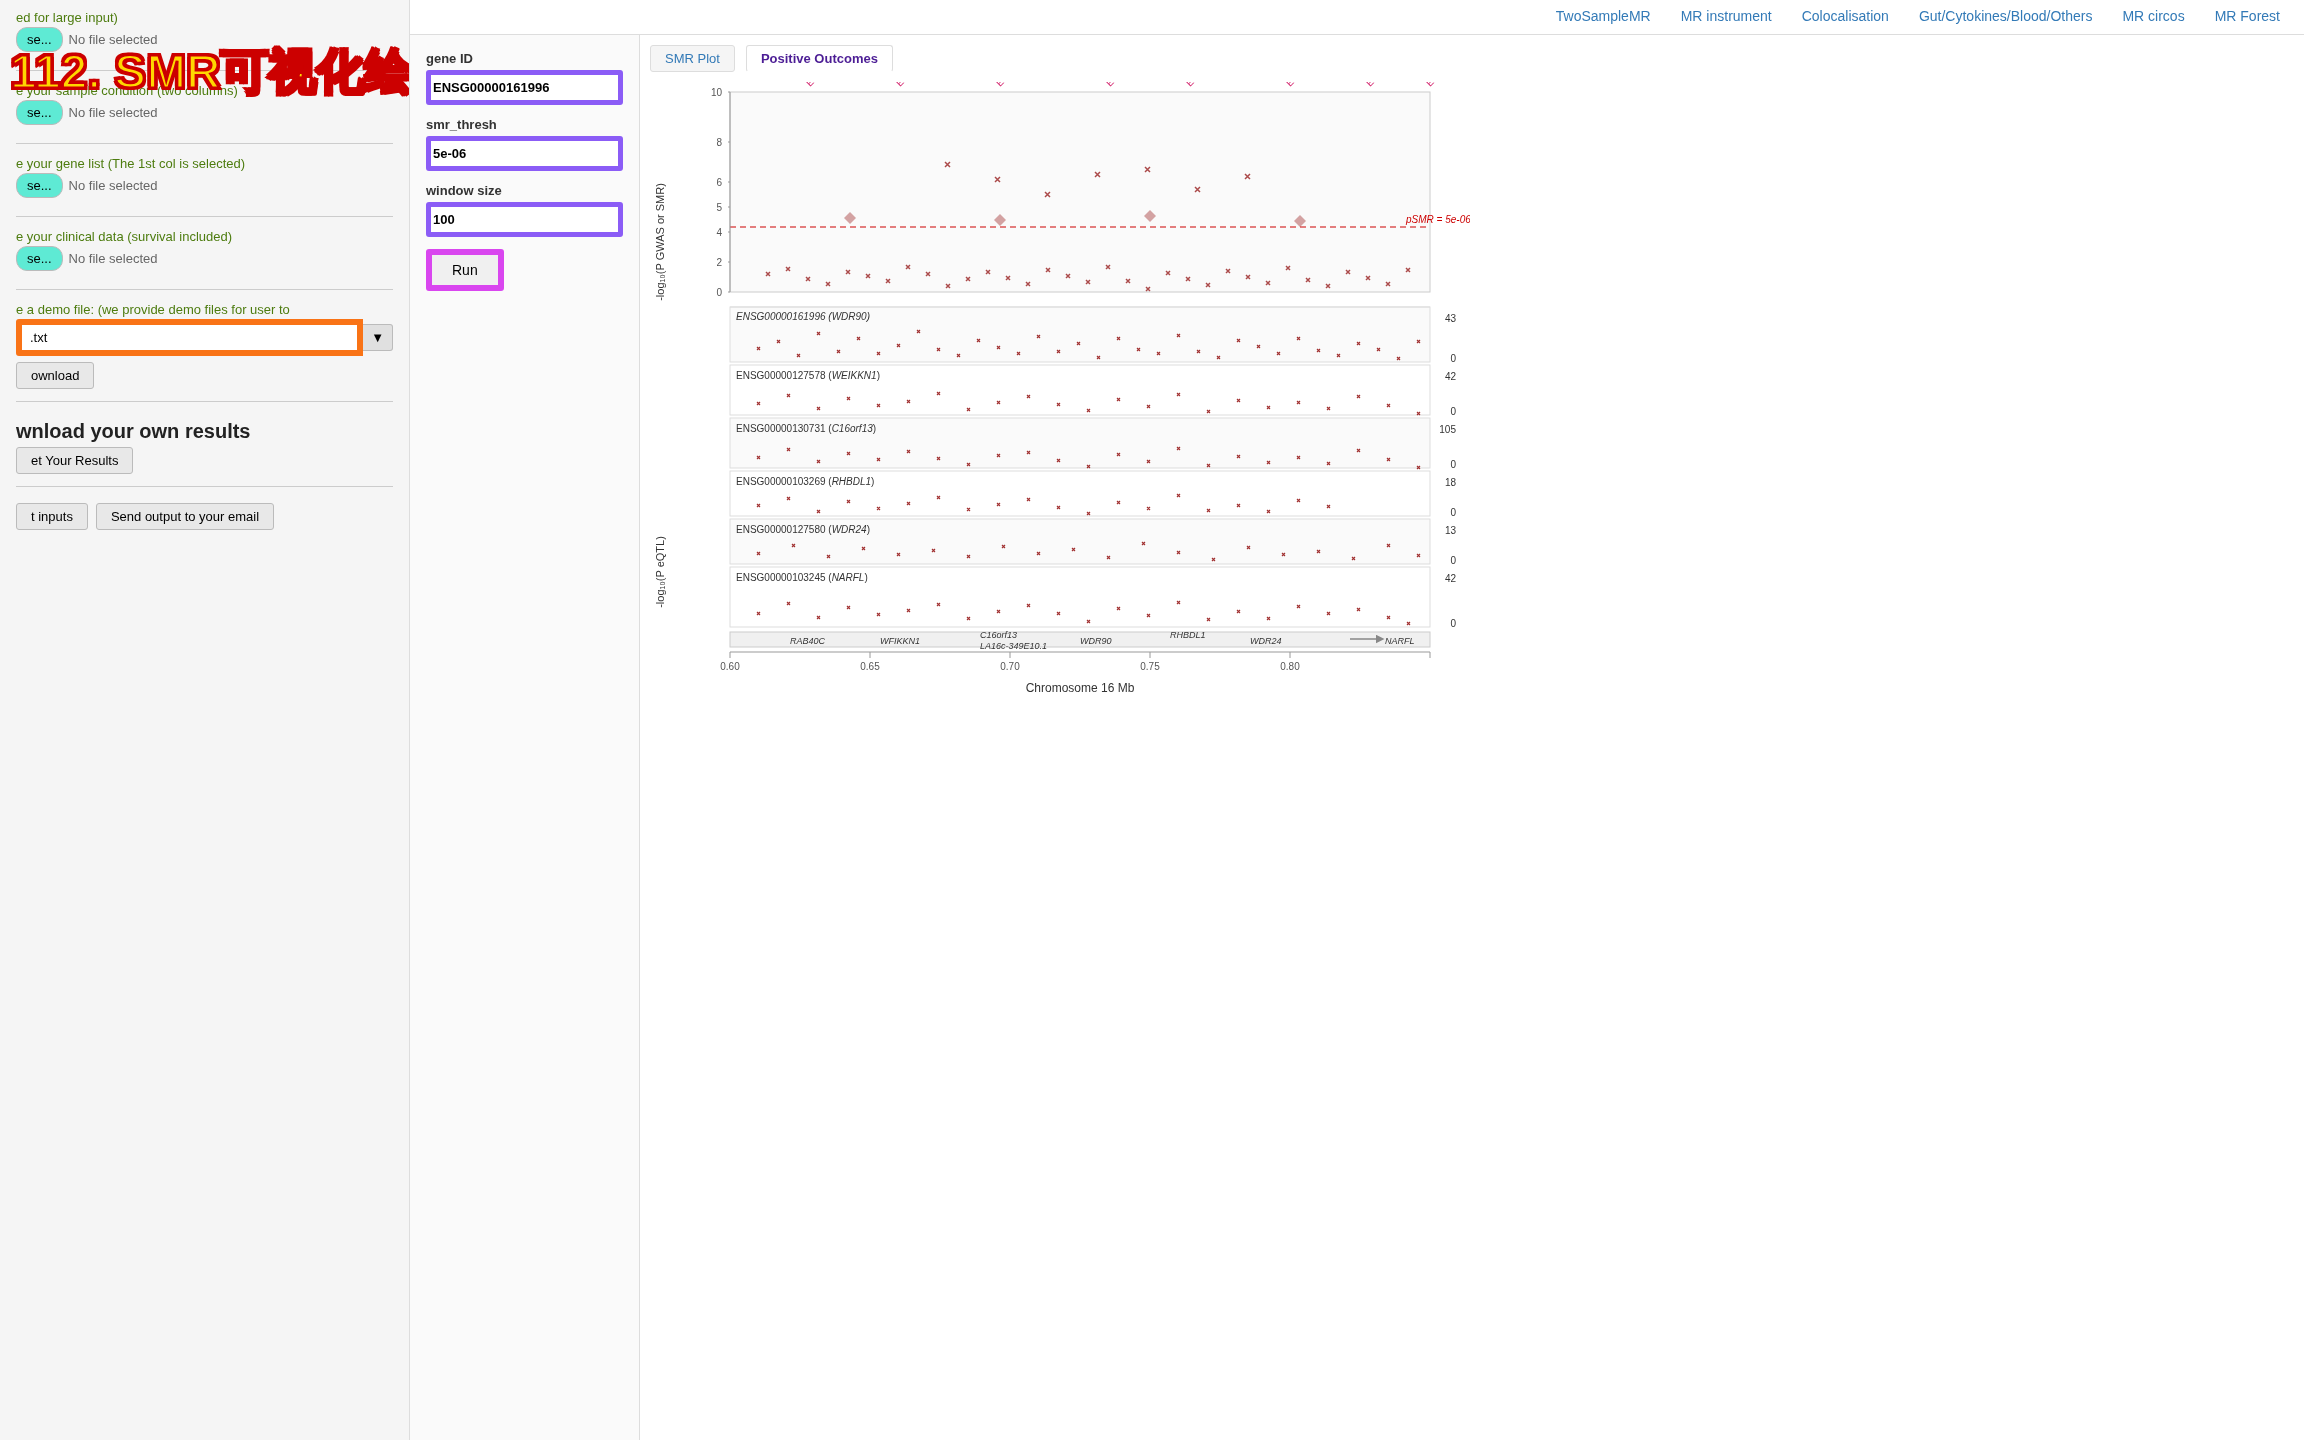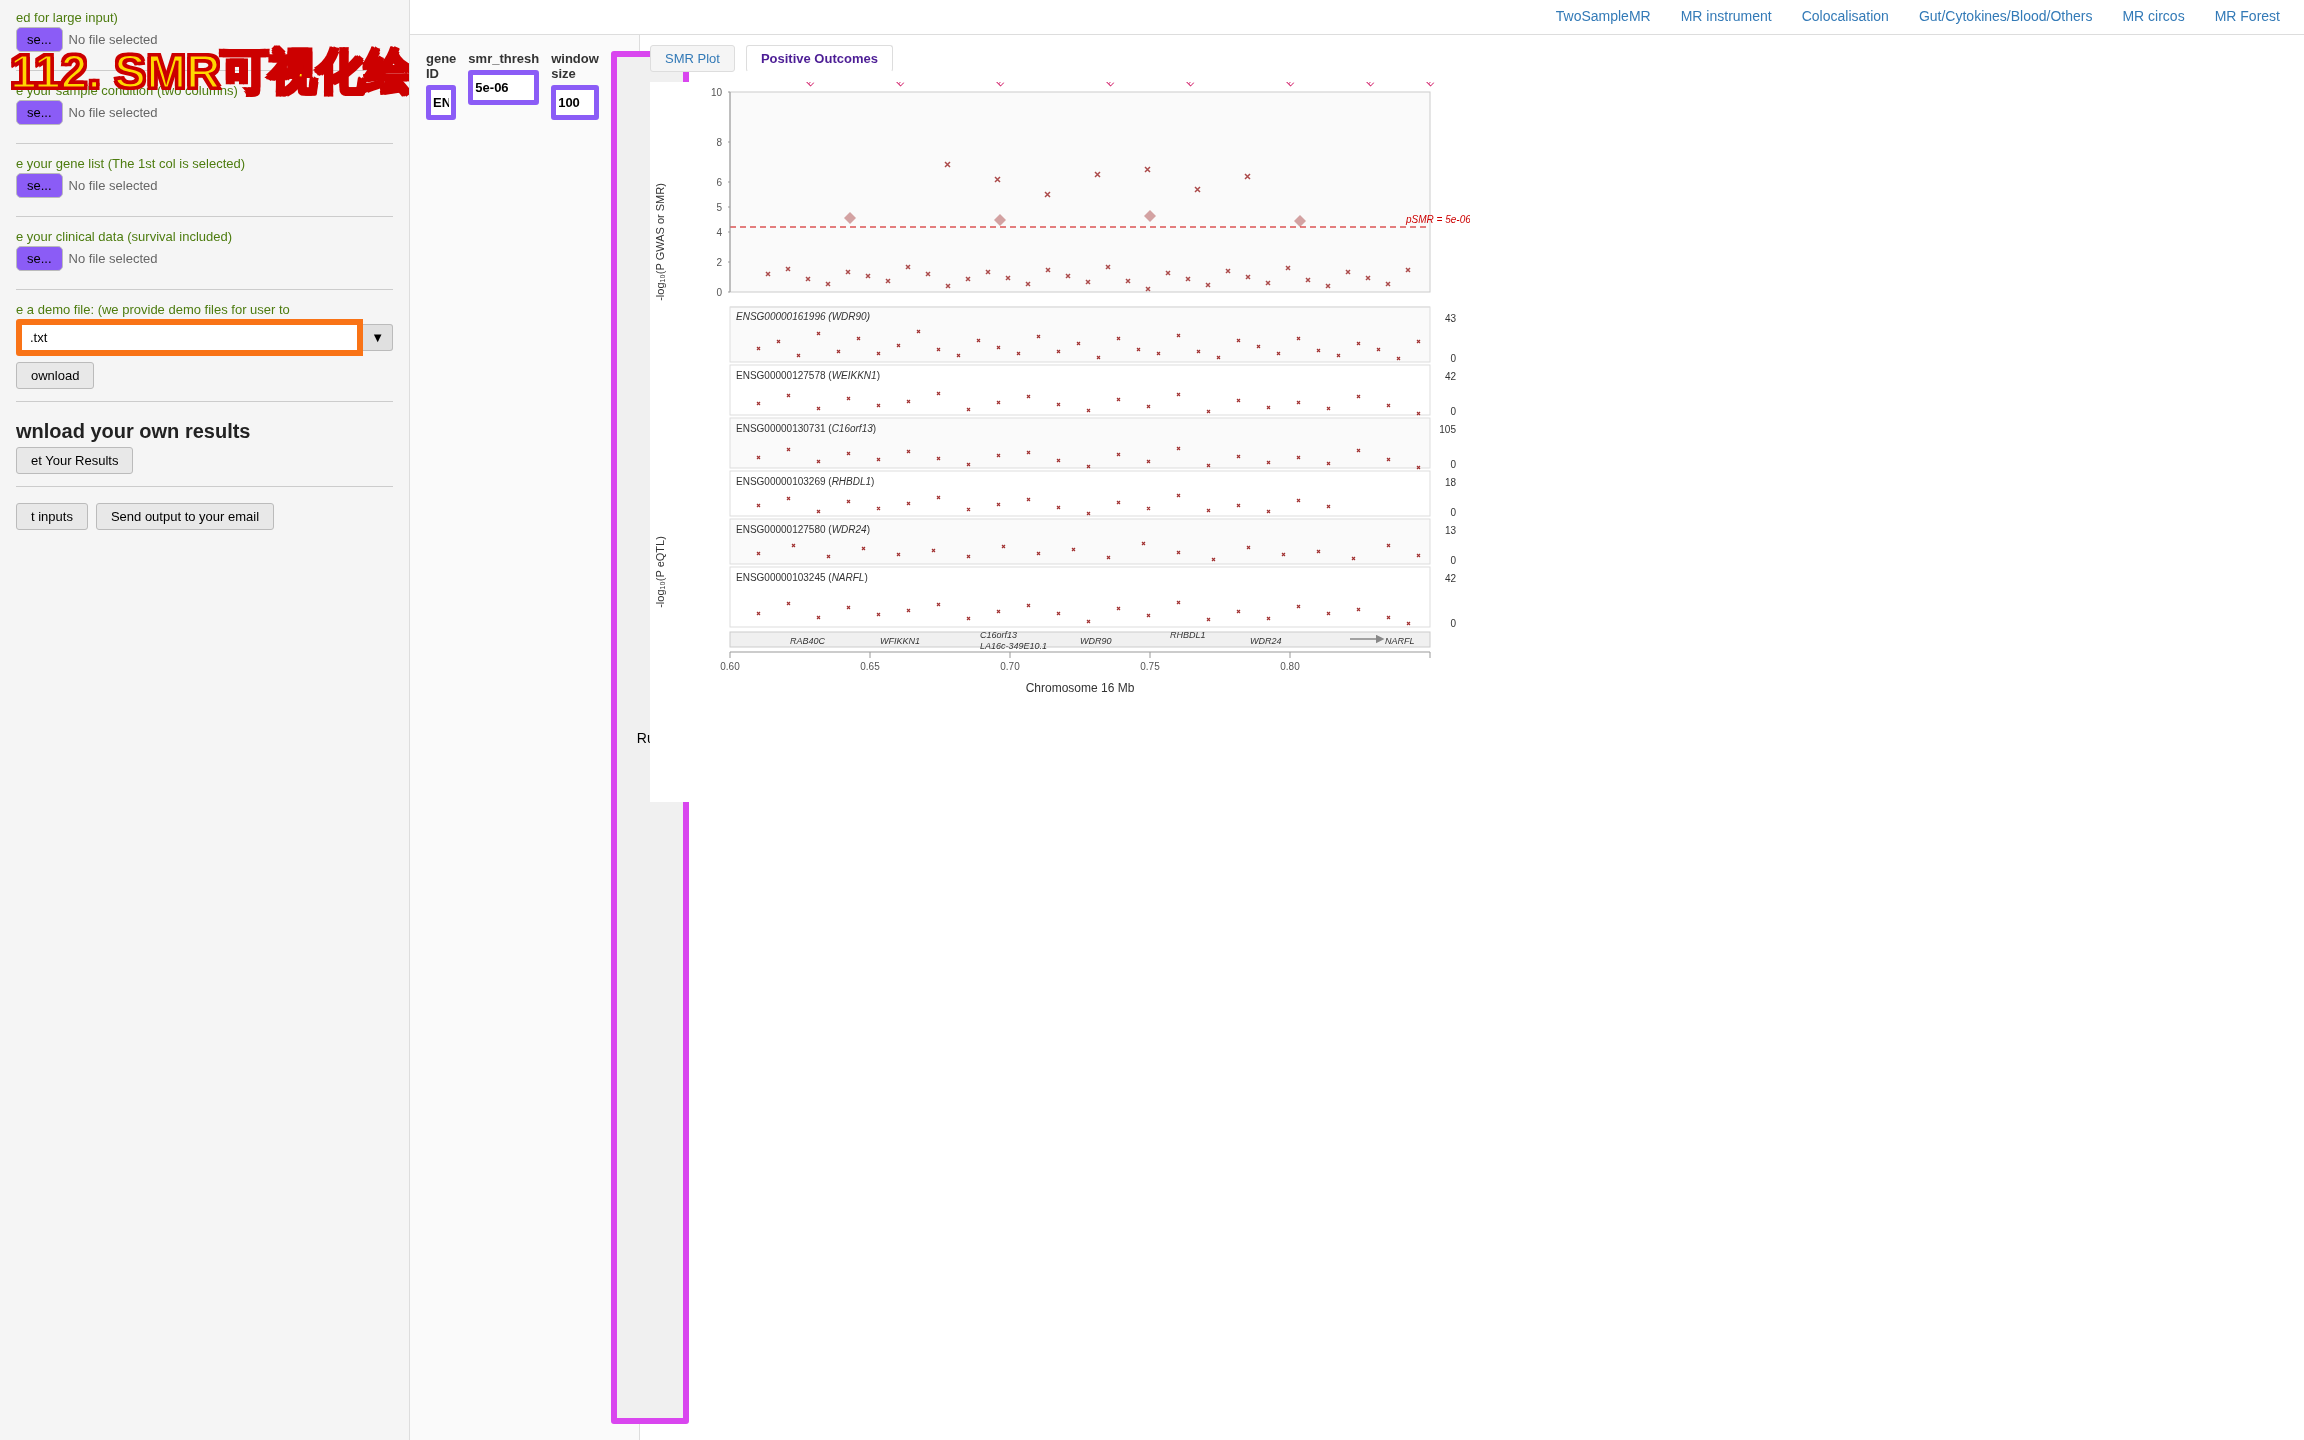--- a/index.html
+++ b/index.html
@@ -26,23 +26,23 @@
     }
 
     .file-row {
       display: flex;
       align-items: center;
       gap: 6px;
       margin-bottom: 6px;
     }
 
     .choose-btn {
-      background: #8b5cf6;
+      background: #5eead4;
       border: 1px solid #bbb;
-      border-radius: 5px;
+      border-radius: 11px;
       padding: 4px 10px;
       font-size: 13px;
       cursor: pointer;
       white-space: nowrap;
     }
 
     .no-file-text {
       color: #666;
       font-size: 13px;
     }
@@ -156,21 +156,21 @@
       overflow: hidden;
     }
 
     
     .controls-panel {
       width: 230px;
       min-width: 230px;
       padding: 16px;
       border-right: 1px solid #ddd;
       display: flex;
-      flex-direction: row;
+      flex-direction: column;
       gap: 12px;
       background: #fafafa;
     }
 
     .control-group label {
       display: block;
       font-size: 13px;
       font-weight: bold;
       color: #333;
       margin-bottom: 4px;

